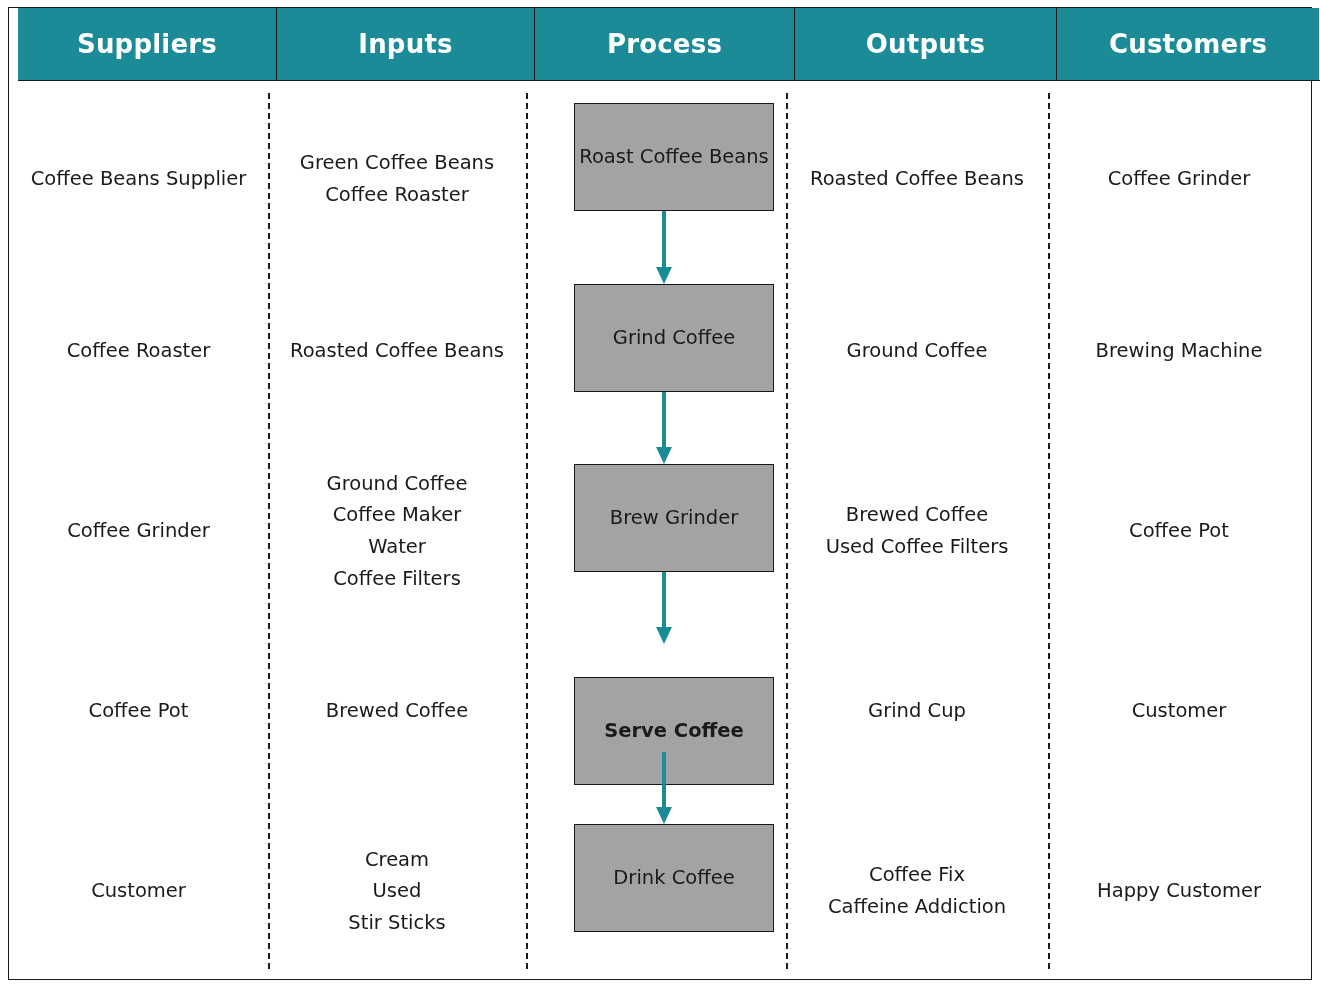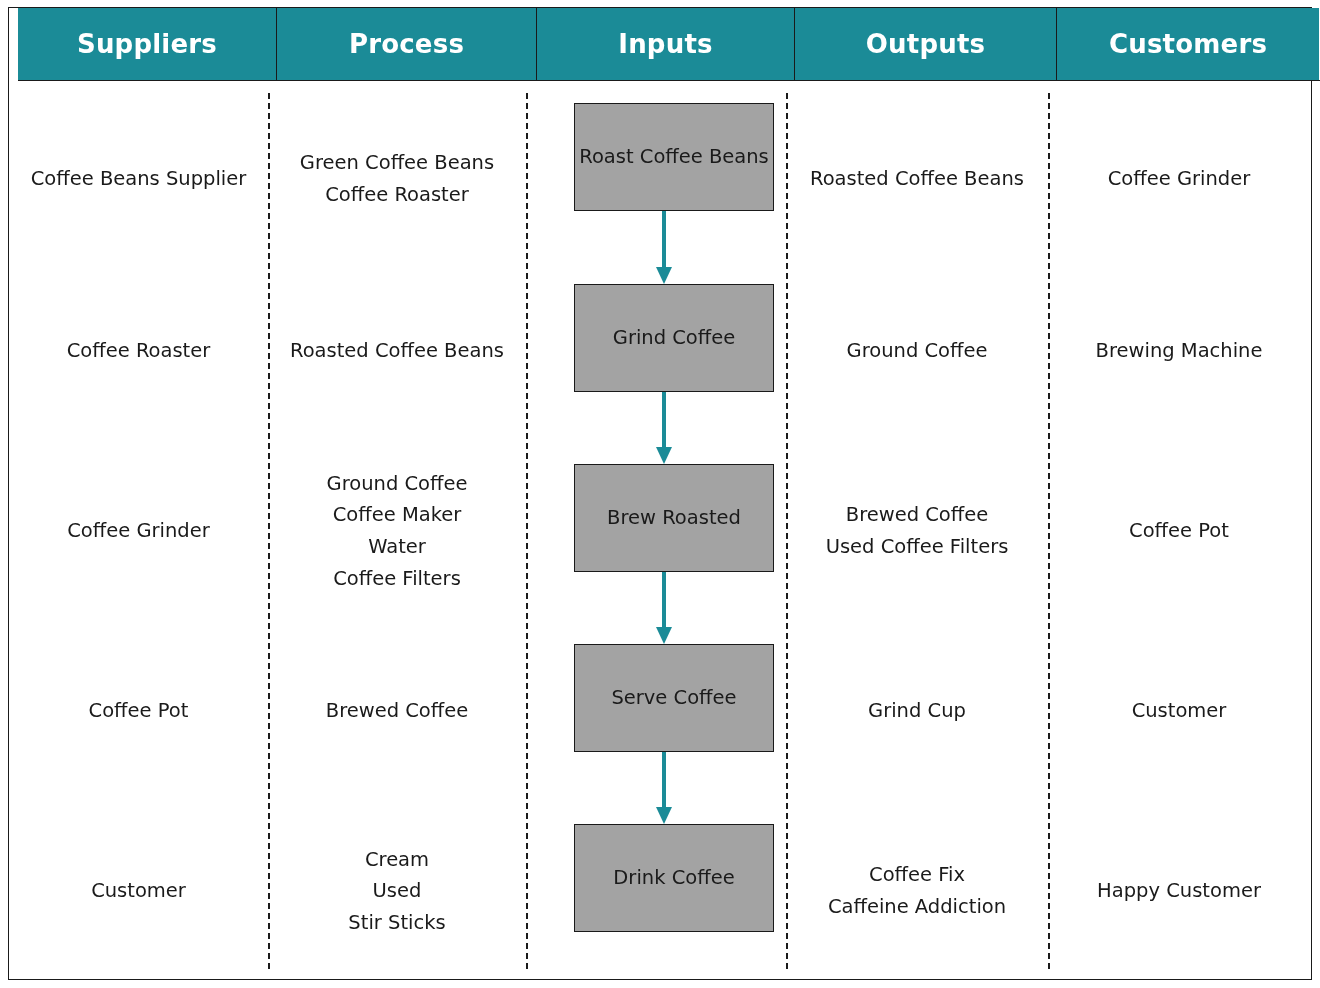--- a/index.html
+++ b/index.html
@@ -143,21 +143,21 @@
     justify-content: center;
     text-align: left;
     font-size: 19.5px;
     color: #1a1a1a;
     line-height: 1.38;
     pointer-events: auto;
   }
   .pbox.p0 { top: 22px; }
   .pbox.p1 { top: 203px; }
   .pbox.p2 { top: 383px; }
-  .pbox.p3 { top: 563px; }
+  .pbox.p3 { top: 596px; font-weight: bold; }
   .pbox.p4 { top: 743px; }
 
   
   .arrow {
     position: absolute;
     left: 653px;
     width: 4px;
     pointer-events: none;
   }
   .arrow .shaft {
@@ -192,25 +192,25 @@
 </head>
 <body>
 
 <div id="sipoc-page">
   <div class="frame">
 
     <div class="header-row">
       <div class="header-cell col-0">
         <span>Suppliers</span>
       </div>
+      <div class="header-cell col-1">
+        <span>Inputs</span>
+      </div>
       <div class="header-cell col-2">
         <span>Process</span>
-      </div>
-      <div class="header-cell col-1">
-        <span>Inputs</span>
       </div>
       <div class="header-cell col-3">
         <span>Outputs</span>
       </div>
       <div class="header-cell col-4">
         <span>Customers</span>
       </div>
     </div>
 
     <div class="body-area">
@@ -321,21 +321,21 @@
           <div class="head"></div>
         </div>
 
         <div class="pbox p1">Grind Coffee</div>
 
         <div class="arrow a1">
           <div class="shaft"></div>
           <div class="head"></div>
         </div>
 
-        <div class="pbox p2">Brew Roasted</div>
+        <div class="pbox p2">Brew Grinder</div>
 
         <div class="arrow a2">
           <div class="shaft"></div>
           <div class="head"></div>
         </div>
 
         <div class="pbox p3">Serve Coffee</div>
 
         <div class="arrow a3">
           <div class="shaft"></div>

